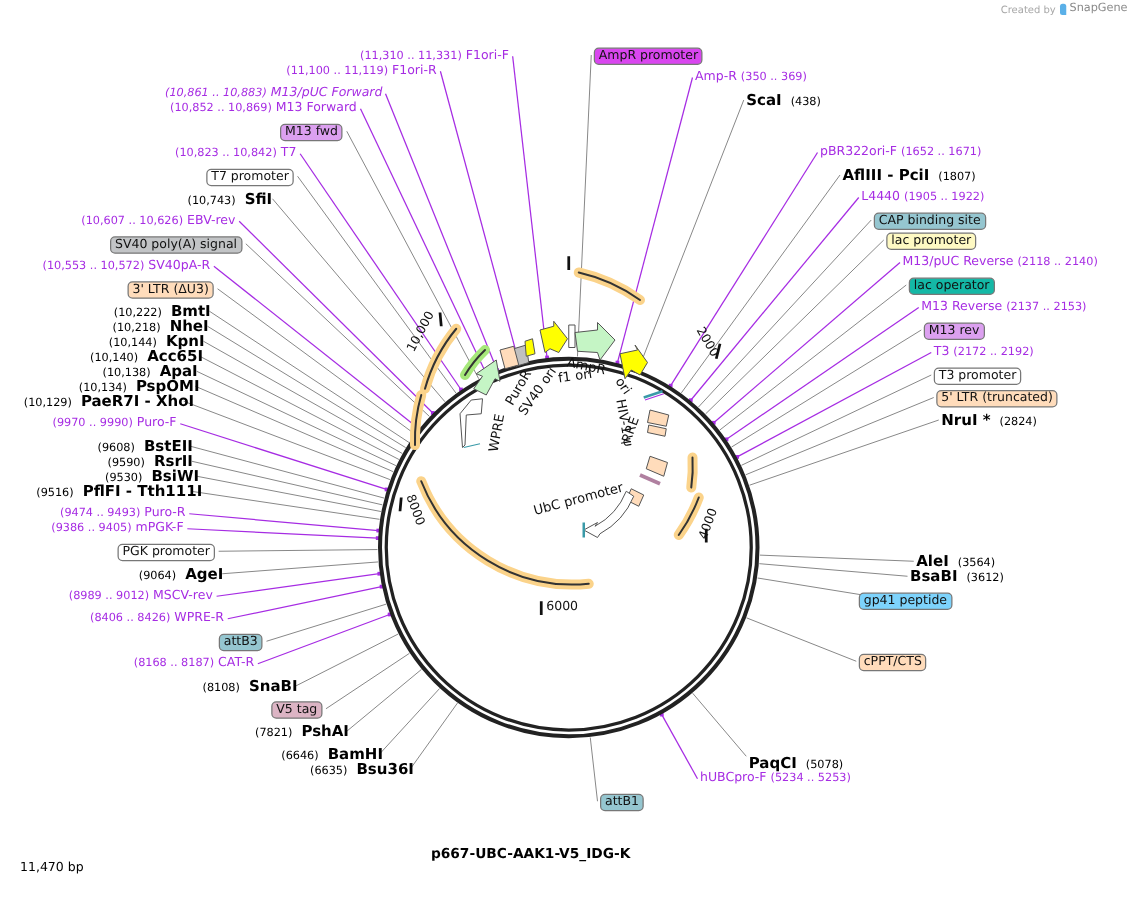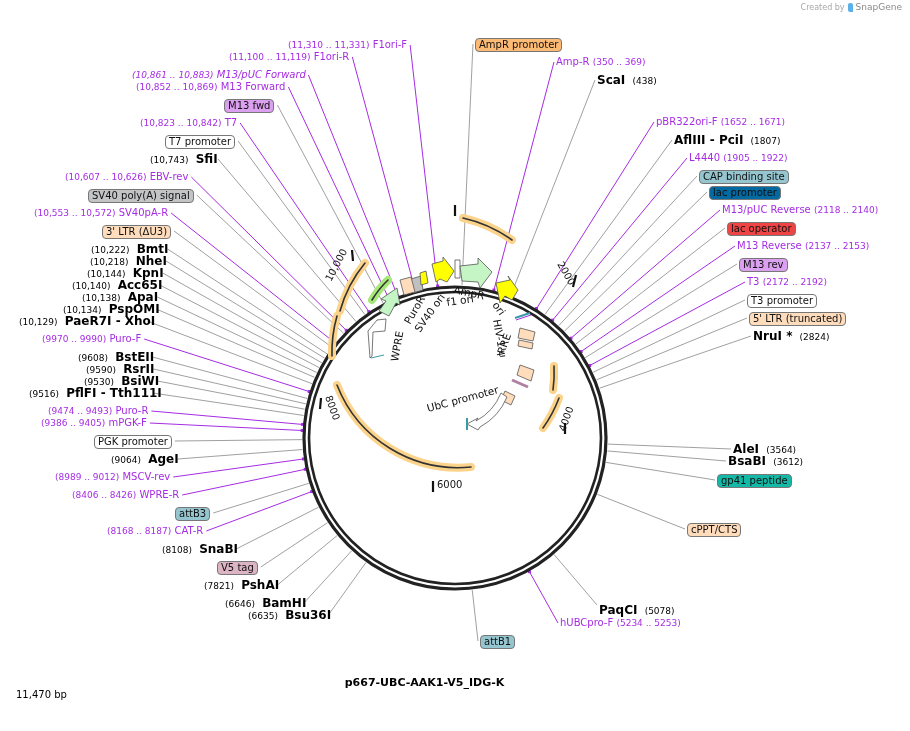--- a/index.html
+++ b/index.html
@@ -216,39 +216,39 @@
     <div class="lbl enzyme" style="left: 107px; top: 453px;"><span class="pos">(9064)</span> <span class="name">AgeI</span></div>
     <div class="lbl primer" style="left: 55px; top: 471px;"><span class="pos">(8989 .. 9012)</span> <span class="name">MSCV-rev</span></div>
     <div class="lbl primer" style="left: 72px; top: 489px;"><span class="pos">(8406 .. 8426)</span> <span class="name">WPRE-R</span></div>
     <div class="box" style="background: rgb(149, 198, 208); left: 175px; top: 507px;">attB3</div>
     <div class="lbl primer" style="left: 107px; top: 525px;"><span class="pos">(8168 .. 8187)</span> <span class="name">CAT-R</span></div>
     <div class="lbl enzyme" style="left: 158px; top: 543px;"><span class="pos">(8108)</span> <span class="name">SnaBI</span></div>
     <div class="box" style="background: rgb(220, 180, 196); left: 217px; top: 561px;">V5 tag</div>
     <div class="lbl enzyme" style="left: 200px; top: 579px;"><span class="pos">(7821)</span> <span class="name">PshAI</span></div>
     <div class="lbl enzyme" style="left: 221px; top: 597px;"><span class="pos">(6646)</span> <span class="name">BamHI</span></div>
     <div class="lbl enzyme" style="left: 244px; top: 609px;"><span class="pos">(6635)</span> <span class="name">Bsu36I</span></div>
-    <div class="box" style="background: #fdba74; left: 475px; top: 38px;">AmpR promoter</div>
+    <div class="box" style="background: #d946ef; left: 475px; top: 38px;">AmpR promoter</div>
     <div class="lbl primer" style="left: 556px; top: 56px;"><span class="name">Amp-R</span>  <span class="pos">(350 .. 369)</span></div>
     <div class="lbl enzyme" style="left: 597px; top: 74px;"><span class="name">ScaI</span>  <span class="pos">(438)</span></div>
     <div class="lbl primer" style="left: 656px; top: 116px;"><span class="name">pBR322ori-F</span>  <span class="pos">(1652 .. 1671)</span></div>
     <div class="lbl enzyme" style="left: 674px; top: 134px;"><span class="name">AflIII   - PciI</span>  <span class="pos">(1807)</span></div>
     <div class="lbl primer" style="left: 689px; top: 152px;"><span class="name">L4440</span>  <span class="pos">(1905 .. 1922)</span></div>
     <div class="box" style="background: rgb(149, 198, 208); left: 699px; top: 170px;">CAP binding site</div>
-    <div class="box" style="background: #0369a1; left: 709px; top: 186px;">lac promoter</div>
+    <div class="box" style="background: #fef9c3; left: 709px; top: 186px;">lac promoter</div>
     <div class="lbl primer" style="left: 722px; top: 204px;"><span class="name">M13/pUC Reverse</span>  <span class="pos">(2118 .. 2140)</span></div>
-    <div class="box" style="background: #ef4444; left: 727px; top: 222px;">lac operator</div>
+    <div class="box" style="background: #14b8a6; left: 727px; top: 222px;">lac operator</div>
     <div class="lbl primer" style="left: 737px; top: 240px;"><span class="name">M13 Reverse</span>  <span class="pos">(2137 .. 2153)</span></div>
     <div class="box" style="background: rgb(220, 160, 240); left: 739px; top: 258px;">M13 rev</div>
     <div class="lbl primer" style="left: 747px; top: 276px;"><span class="name">T3</span>  <span class="pos">(2172 .. 2192)</span></div>
     <div class="box" style="background: rgb(255, 255, 255); left: 747px; top: 294px;">T3 promoter</div>
     <div class="box" style="background: rgb(255, 220, 187); left: 749px; top: 312px;">5' LTR (truncated)</div>
     <div class="lbl enzyme" style="left: 753px; top: 330px;"><span class="name">NruI *</span>  <span class="pos">(2824)</span></div>
     <div class="lbl enzyme" style="left: 733px; top: 443px;"><span class="name">AleI</span>  <span class="pos">(3564)</span></div>
     <div class="lbl enzyme" style="left: 728px; top: 455px;"><span class="name">BsaBI</span>  <span class="pos">(3612)</span></div>
-    <div class="box" style="background: #14b8a6; left: 717px; top: 474px;">gp41 peptide</div>
+    <div class="box" style="background: #7dd3fc; left: 687px; top: 474px;">gp41 peptide</div>
     <div class="box" style="background: rgb(255, 220, 187); left: 687px; top: 523px;">cPPT/CTS</div>
     <div class="lbl enzyme" style="left: 599px; top: 604px;"><span class="name">PaqCI</span>  <span class="pos">(5078)</span></div>
     <div class="lbl primer" style="left: 560px; top: 617px;"><span class="name">hUBCpro-F</span>  <span class="pos">(5234 .. 5253)</span></div>
     <div class="box" style="background: rgb(149, 198, 208); left: 480px; top: 635px;">attB1</div>
   </div>
 
 <div class="title">p667-UBC-AAK1-V5_IDG-K</div>
 <div class="subtitle">11,470 bp</div>
 
 </body></html>

